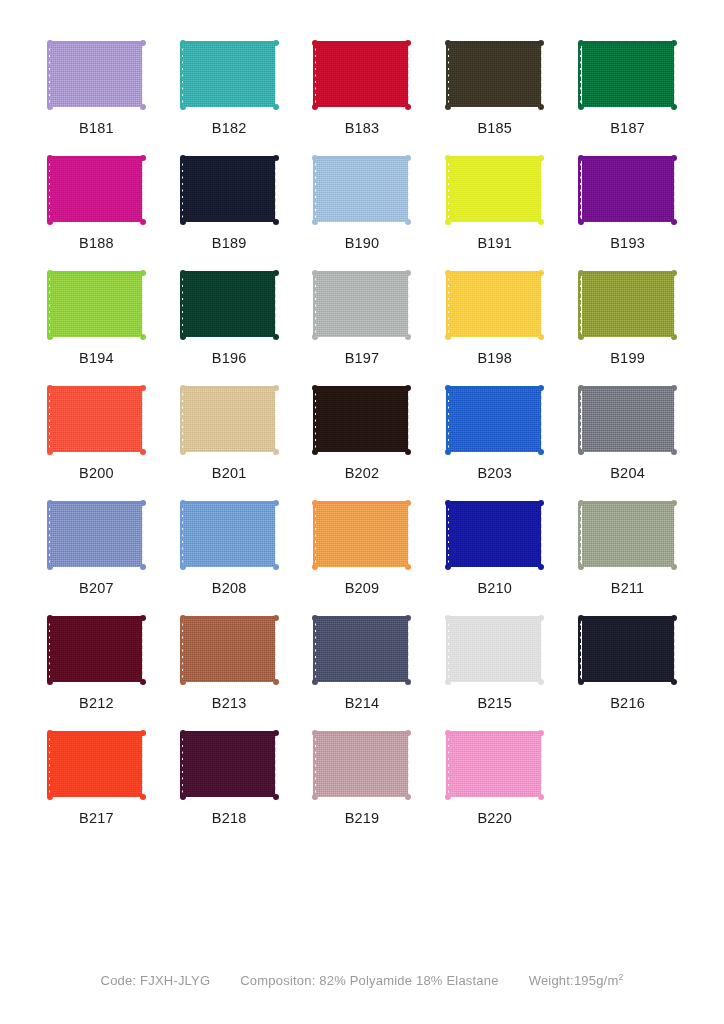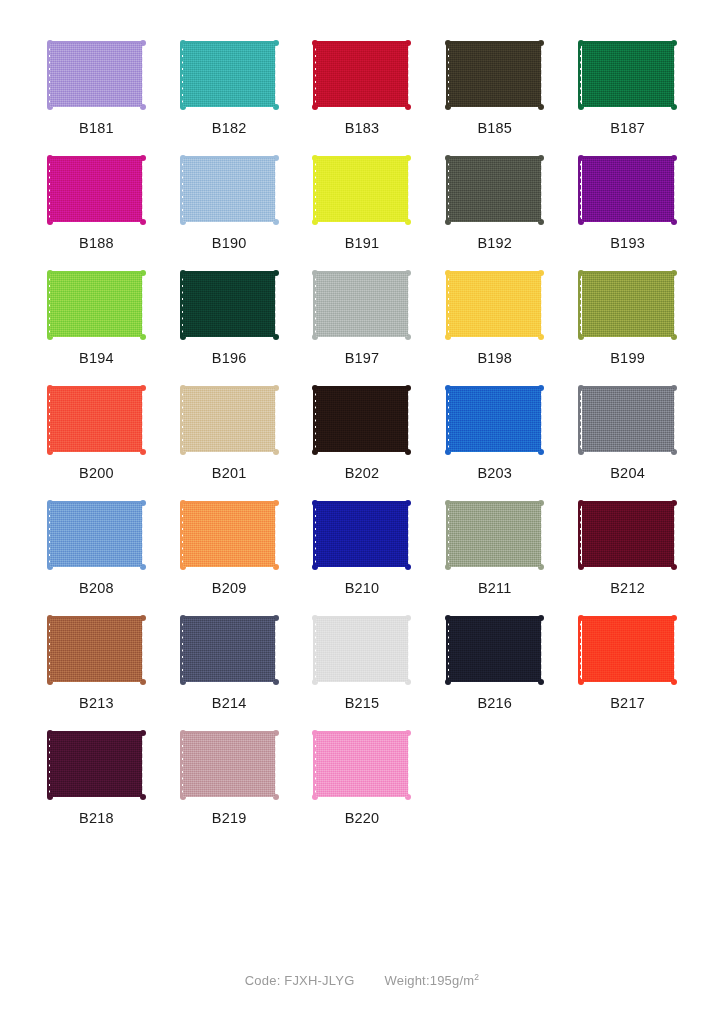--- a/index.html
+++ b/index.html
@@ -238,20 +238,36 @@
           <div class="corner tr"></div>
           <div class="corner bl"></div>
           <div class="corner br"></div>
           <div class="swatch-chip">
             <div class="texture"></div>
           </div>
         </div>
         <div class="swatch-label">B188</div>
       </div>
       <div class="swatch-cell">
+        <div class="swatch-chip-wrap" style="--c: #161a33;">
+          <div class="scal-top"></div>
+          <div class="scal-bottom"></div>
+          <div class="scal-left"></div>
+          <div class="scal-right"></div>
+          <div class="corner tl"></div>
+          <div class="corner tr"></div>
+          <div class="corner bl"></div>
+          <div class="corner br"></div>
+          <div class="swatch-chip">
+            <div class="texture"></div>
+          </div>
+        </div>
+        <div class="swatch-label">B189</div>
+      </div>
+      <div class="swatch-cell">
         <div class="swatch-chip-wrap" style="--c: #9fbedc;">
           <div class="scal-top"></div>
           <div class="scal-bottom"></div>
           <div class="scal-left"></div>
           <div class="scal-right"></div>
           <div class="corner tl"></div>
           <div class="corner tr"></div>
           <div class="corner bl"></div>
           <div class="corner br"></div>
           <div class="swatch-chip">
@@ -270,36 +286,20 @@
           <div class="corner tr"></div>
           <div class="corner bl"></div>
           <div class="corner br"></div>
           <div class="swatch-chip">
             <div class="texture"></div>
           </div>
         </div>
         <div class="swatch-label">B191</div>
       </div>
       <div class="swatch-cell">
-        <div class="swatch-chip-wrap" style="--c: #4e5247;">
-          <div class="scal-top"></div>
-          <div class="scal-bottom"></div>
-          <div class="scal-left"></div>
-          <div class="scal-right"></div>
-          <div class="corner tl"></div>
-          <div class="corner tr"></div>
-          <div class="corner bl"></div>
-          <div class="corner br"></div>
-          <div class="swatch-chip">
-            <div class="texture"></div>
-          </div>
-        </div>
-        <div class="swatch-label">B192</div>
-      </div>
-      <div class="swatch-cell">
         <div class="swatch-chip-wrap" style="--c: #72108c;">
           <div class="scal-top"></div>
           <div class="scal-bottom"></div>
           <div class="scal-left"></div>
           <div class="scal-right"></div>
           <div class="corner tl"></div>
           <div class="corner tr"></div>
           <div class="corner bl"></div>
           <div class="corner br"></div>
           <div class="swatch-chip">
@@ -460,20 +460,36 @@
           <div class="scal-right"></div>
           <div class="corner tl"></div>
           <div class="corner tr"></div>
           <div class="corner bl"></div>
           <div class="corner br"></div>
           <div class="swatch-chip">
             <div class="texture"></div>
           </div>
         </div>
         <div class="swatch-label">B204</div>
+      </div>
+      <div class="swatch-cell">
+        <div class="swatch-chip-wrap" style="--c: #7a8bc9;">
+          <div class="scal-top"></div>
+          <div class="scal-bottom"></div>
+          <div class="scal-left"></div>
+          <div class="scal-right"></div>
+          <div class="corner tl"></div>
+          <div class="corner tr"></div>
+          <div class="corner bl"></div>
+          <div class="corner br"></div>
+          <div class="swatch-chip">
+            <div class="texture"></div>
+          </div>
+        </div>
+        <div class="swatch-label">B207</div>
       </div>
       <div class="swatch-cell">
         <div class="swatch-chip-wrap" style="--c: #6e9bd4;">
           <div class="scal-top"></div>
           <div class="scal-bottom"></div>
           <div class="scal-left"></div>
           <div class="scal-right"></div>
           <div class="corner tl"></div>
           <div class="corner tr"></div>
           <div class="corner bl"></div>
@@ -673,16 +689,17 @@
           <div class="swatch-chip">
             <div class="texture"></div>
           </div>
         </div>
         <div class="swatch-label">B220</div>
       </div>
     </div>
 
   <div id="footer">
     <span class="f-item">Code: FJXH-JLYG</span>
+    <span class="f-item">Compositon: 82% Polyamide 18% Elastane</span>
     <span class="f-item"><span>Weight:195g/m</span><sup>2</sup></span>
   </div>
 
 </div>
 
 </body></html>

